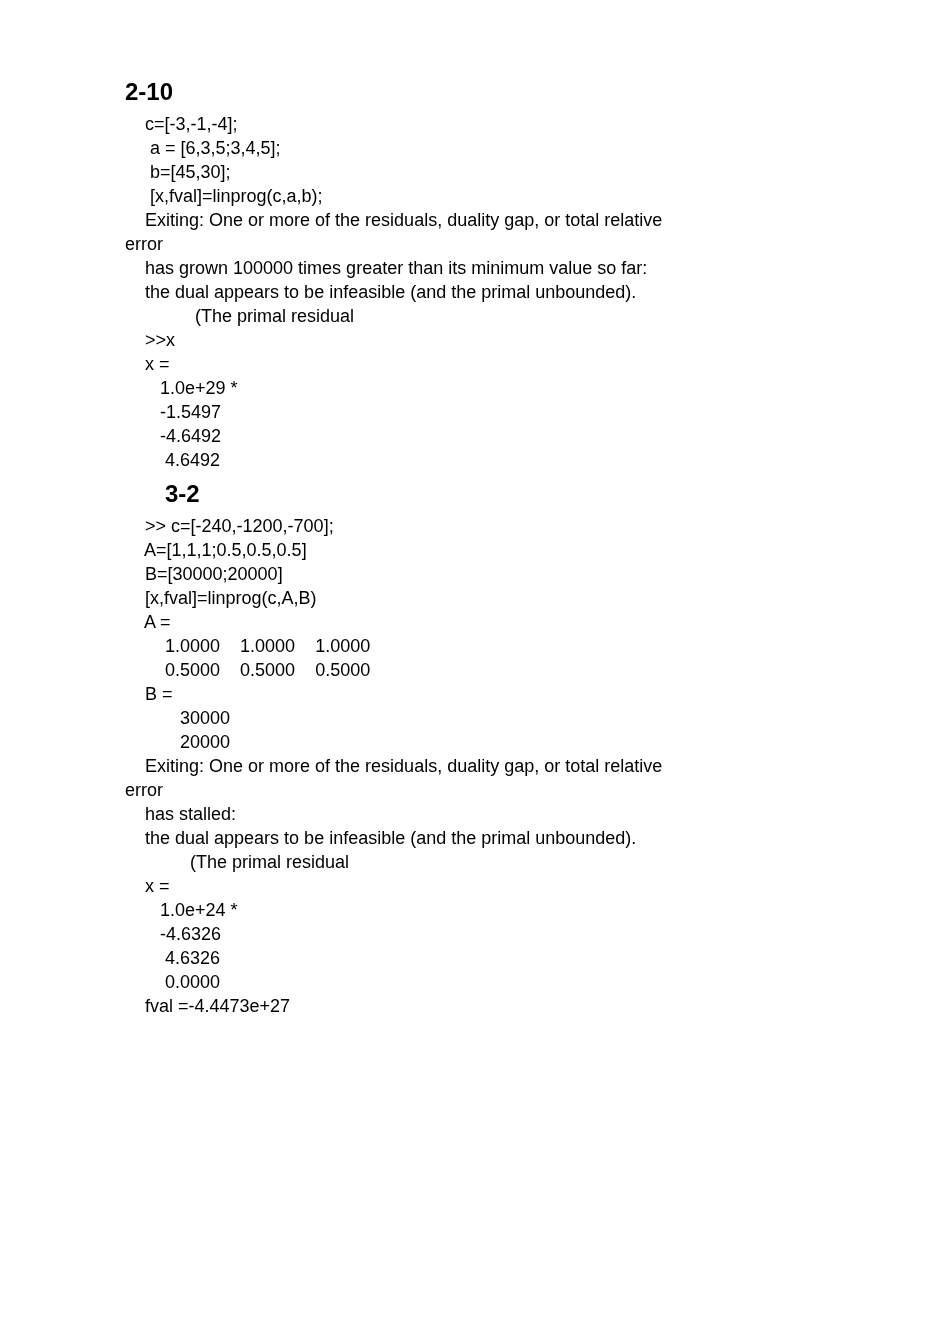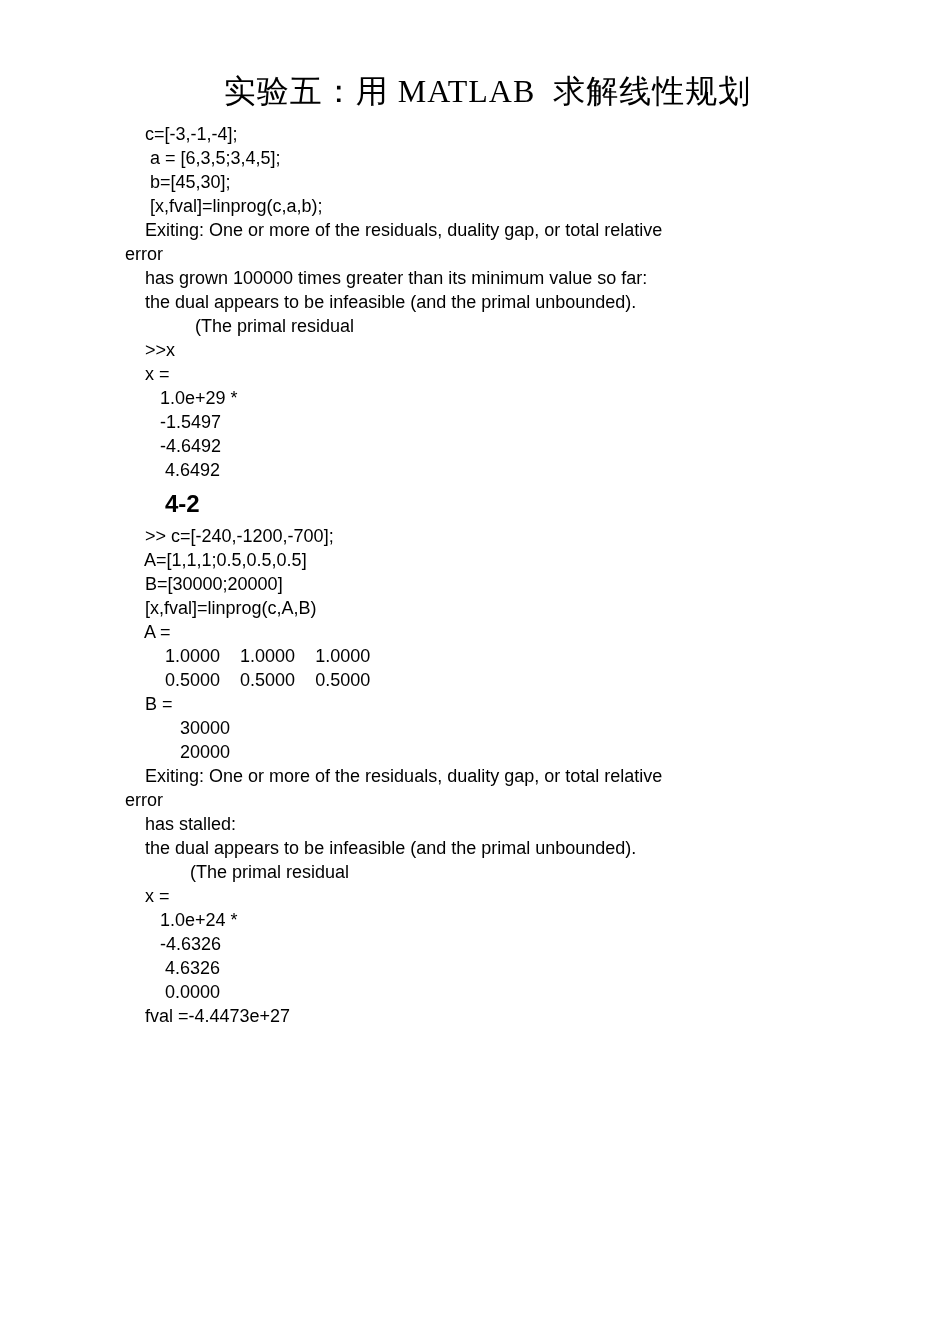--- a/index.html
+++ b/index.html
@@ -41,42 +41,39 @@
     line-height: 24px;
     white-space: pre;
     margin: 0;
   }
 </style>
 </head>
 <body>
 
 <div class="page">
 
-  <h1 class="title">
-    <span>实验五：用</span>
-    <span class="matlab">MATLAB</span>&nbsp;&nbsp;<span>求解线性规划</span>
-  </h1>
 
+  <div class="sec">2-10</div>
   <pre class="code">    c=[-3,-1,-4];
      a = [6,3,5;3,4,5];
      b=[45,30];
      [x,fval]=linprog(c,a,b);
     Exiting: One or more of the residuals, duality gap, or total relative
 error
     has grown 100000 times greater than its minimum value so far:
     the dual appears to be infeasible (and the primal unbounded).
               (The primal residual
     &gt;&gt;x
     x =
        1.0e+29 *
        -1.5497
        -4.6492
         4.6492</pre>
 
-  <div class="sec indent">4-2</div>
+  <div class="sec indent">3-2</div>
   <pre class="code">    &gt;&gt; c=[-240,-1200,-700];
     A=[1,1,1;0.5,0.5,0.5]
     B=[30000;20000]
     [x,fval]=linprog(c,A,B)
     A =
         1.0000    1.0000    1.0000
         0.5000    0.5000    0.5000
     B =
            30000
            20000

